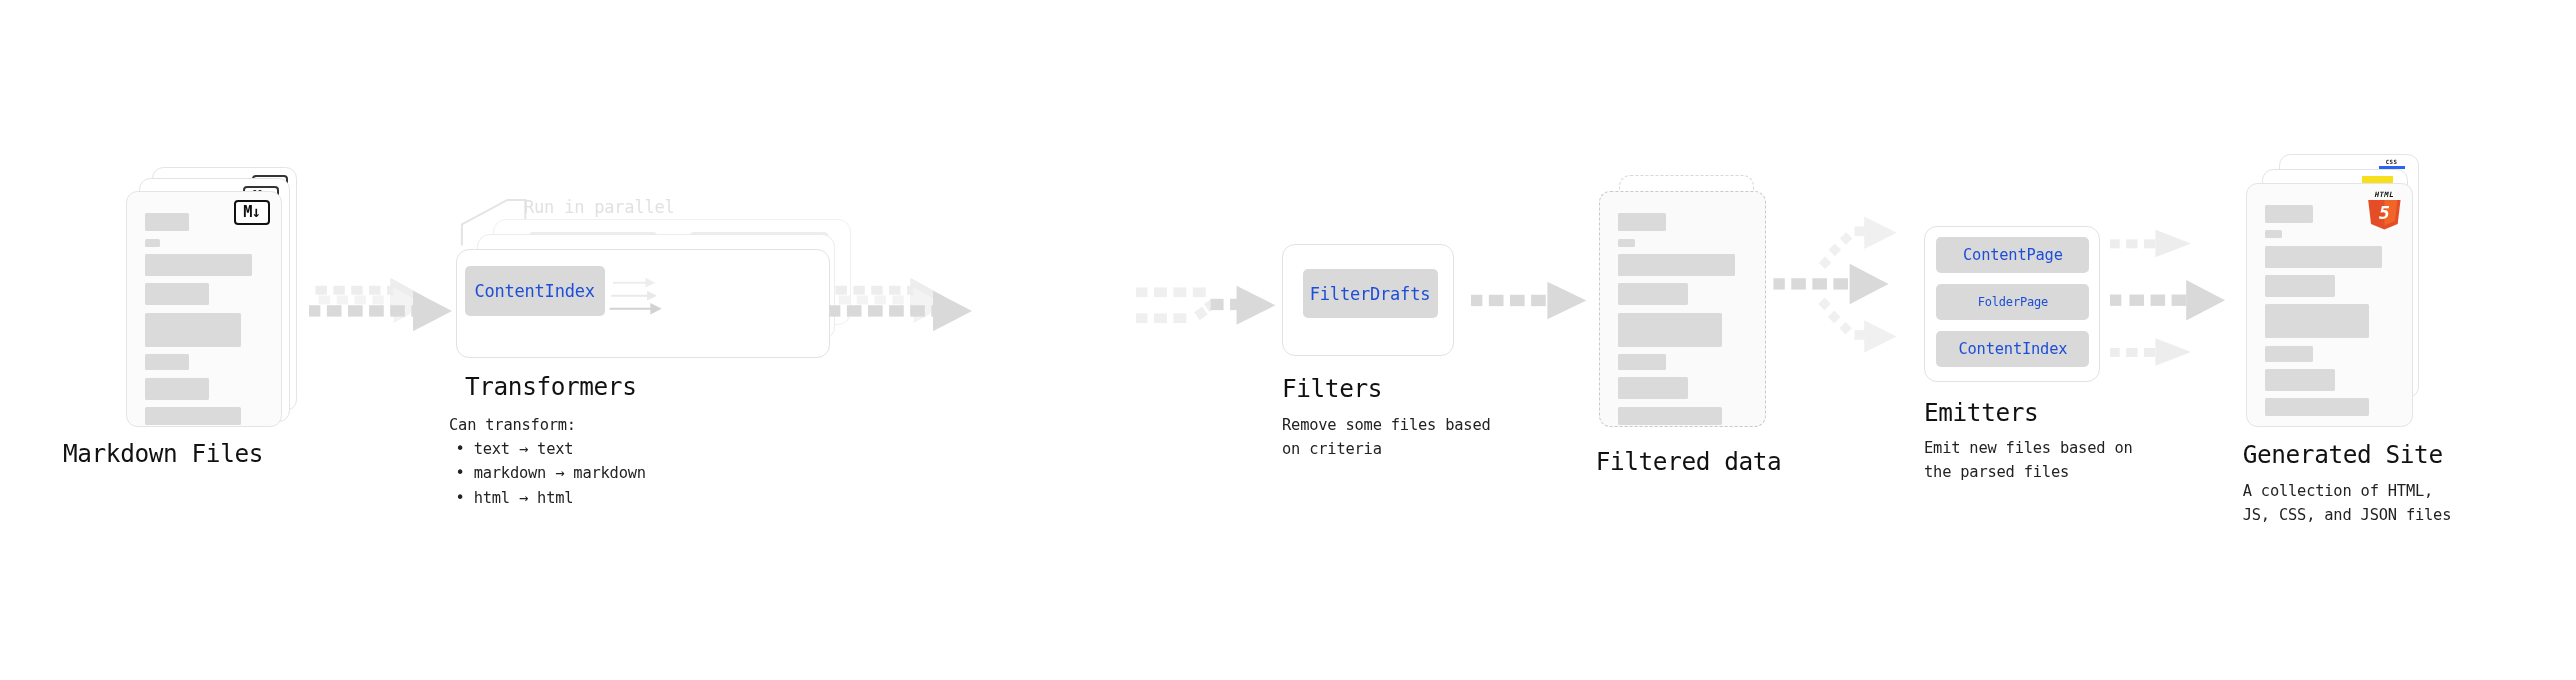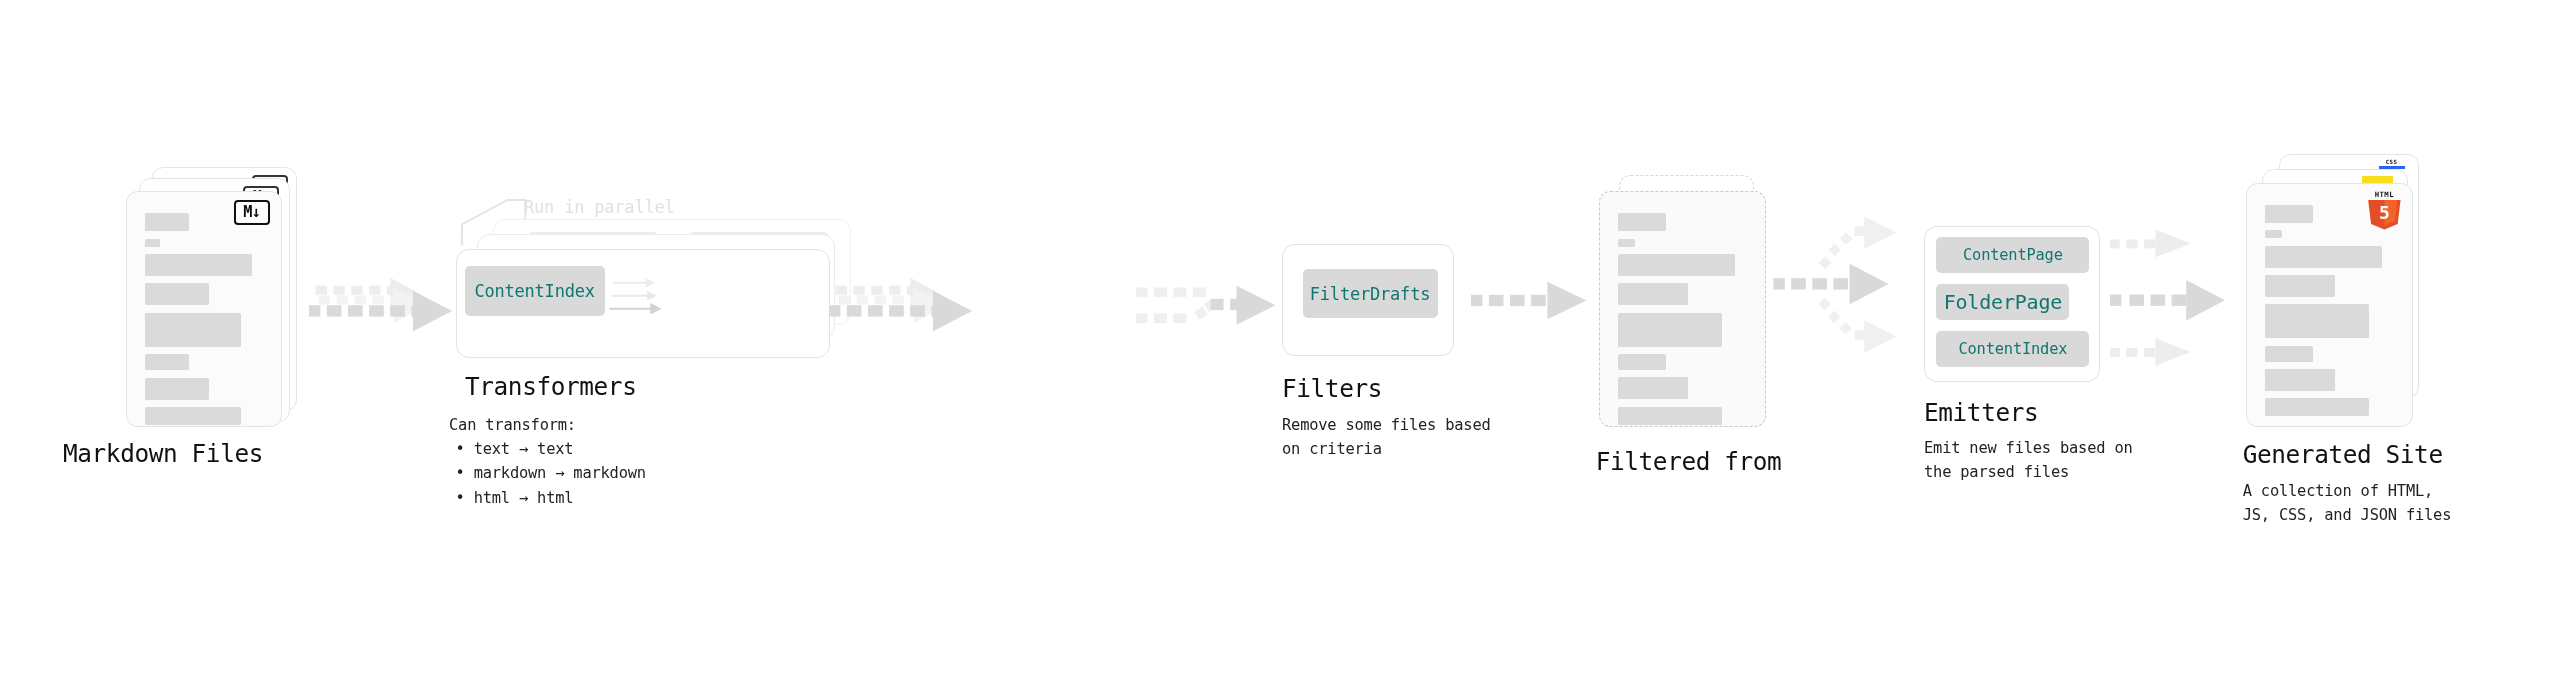--- a/index.html
+++ b/index.html
@@ -68,21 +68,21 @@
 
   
   .group-box{
     position:absolute;box-sizing:border-box;
     border:1.6px solid #e2e2e2;border-radius:13px;background:#ffffff;
   }
   .chip{
     position:absolute;box-sizing:border-box;
     background:#d9d9d9;border-radius:5px;
     display:flex;align-items:center;justify-content:center;
-    font-size:17px;color:#0f766e;white-space:nowrap;letter-spacing:-0.2px;
+    font-size:17px;color:#1d4ed8;white-space:nowrap;letter-spacing:-0.2px;
   }
   .chip.l2{background:#e4e4e4;}
   .chip.l3{background:#ededed;}
 
   
   .title{
     position:absolute;white-space:nowrap;
     font-size:24.4px;color:#111;letter-spacing:-0.4px;
   }
   .sub{
@@ -283,21 +283,21 @@
           <div class="bar" style="width:13%;height:8.1px;"></div>
           <div class="bar" style="width:91%;height:22px;"></div>
           <div class="bar" style="width:54%;height:22px;"></div>
           <div class="bar" style="width:81%;height:34px;"></div>
           <div class="bar" style="width:37%;height:16.3px;"></div>
           <div class="bar" style="width:54%;height:22px;"></div>
           <div class="bar" style="width:81%;height:18px;"></div>
         </div>
       </div>
     </div>
-    <div class="title" style="left:-3.3px;top:272px;">Filtered from</div>
+    <div class="title" style="left:-3.3px;top:272px;">Filtered data</div>
   </div>
 
   <svg class="arrow-svg" style="left:1773px;top:215px;" width="163" height="154" viewBox="0 0 200 190">
     <g fill="#f0f0f0">
 
       <rect x="58" y="54" width="11" height="11" transform="rotate(-45 63 59)"></rect>
       <rect x="70" y="38" width="11" height="11" transform="rotate(-45 75 43)"></rect>
       <rect x="84" y="24" width="11" height="11" transform="rotate(-45 89 29)"></rect>
       <rect x="100" y="14" width="14" height="12"></rect>
       <polygon points="112,2 152,22 112,42"></polygon>
@@ -313,21 +313,21 @@
         <rect x="22" y="78" width="18" height="14"></rect>
       <rect x="48" y="78" width="18" height="14"></rect>
         <rect x="74" y="78" width="18" height="14"></rect>
       <polygon points="94,60 142,85 94,110"></polygon>
     </g>
   </svg>
 
   <div class="node" style="left:1924px;top:226px;">
     <div class="group-box" style="left:0px;top:0px;width:176px;height:156px;">
       <div class="chip" style="left:11.4px;top:9.8px;width:153px;height:36px;font-size:15.4px;">ContentPage</div>
-      <div class="chip" style="left:11.4px;top:57px;width:133px;height:36px;font-size:20px;">FolderPage</div>
+      <div class="chip" style="left:11.4px;top:57px;width:153px;height:36px;font-size:12px;">FolderPage</div>
       <div class="chip" style="left:11.4px;top:104px;width:153px;height:36px;font-size:15.4px;">ContentIndex</div>
     </div>
     <div class="title" style="left:0px;top:172px;">Emitters</div>
     <div class="sub" style="left:0px;top:210px;">Emit new files based on
 the parsed files</div>
   </div>
 
   <svg class="arrow-svg" style="left:2110px;top:226px;" width="154" height="163" viewBox="0 0 190 200">
     <g fill="#ededed">
       <rect x="0" y="16" width="12" height="11"></rect>
@@ -369,21 +369,21 @@
         <div class="doc-body">
           <div class="bar" style="width:37%;height:18px;"></div>
           <div class="bar" style="width:13%;height:8.1px;"></div>
           <div class="bar" style="width:91%;height:22px;"></div>
           <div class="bar" style="width:54%;height:22px;"></div>
           <div class="bar" style="width:81%;height:34px;"></div>
           <div class="bar" style="width:37%;height:16.3px;"></div>
           <div class="bar" style="width:54%;height:22px;"></div>
           <div class="bar" style="width:81%;height:18px;"></div>
         </div>
-        <div class="badge" style="right:11.4px;top:6.5px;">
+        <div class="badge" style="right:11.4px;top:6.5px;font-style:italic;">
           <div class="html5">
             <div class="lbl">HTML</div>
             <div class="shield"></div>
             <div class="shield-in"></div>
             <div class="five">5</div>
           </div>
         </div>
       </div>
     </div>
     <div class="title" style="left:-3.3px;top:286px;">Generated Site</div>

